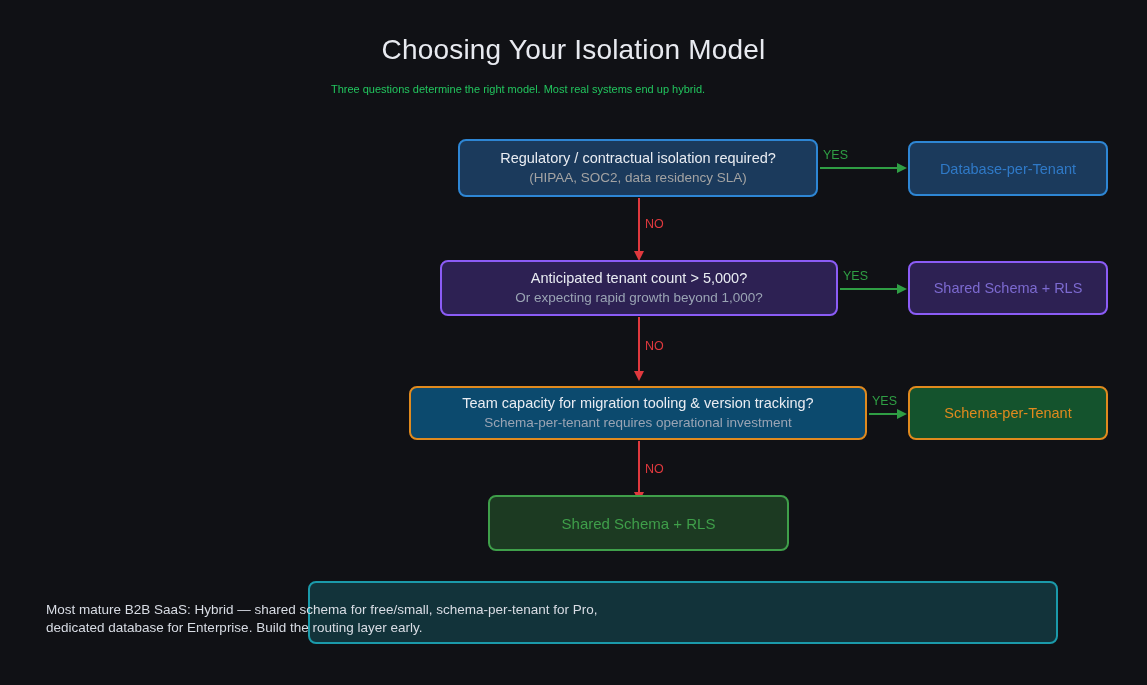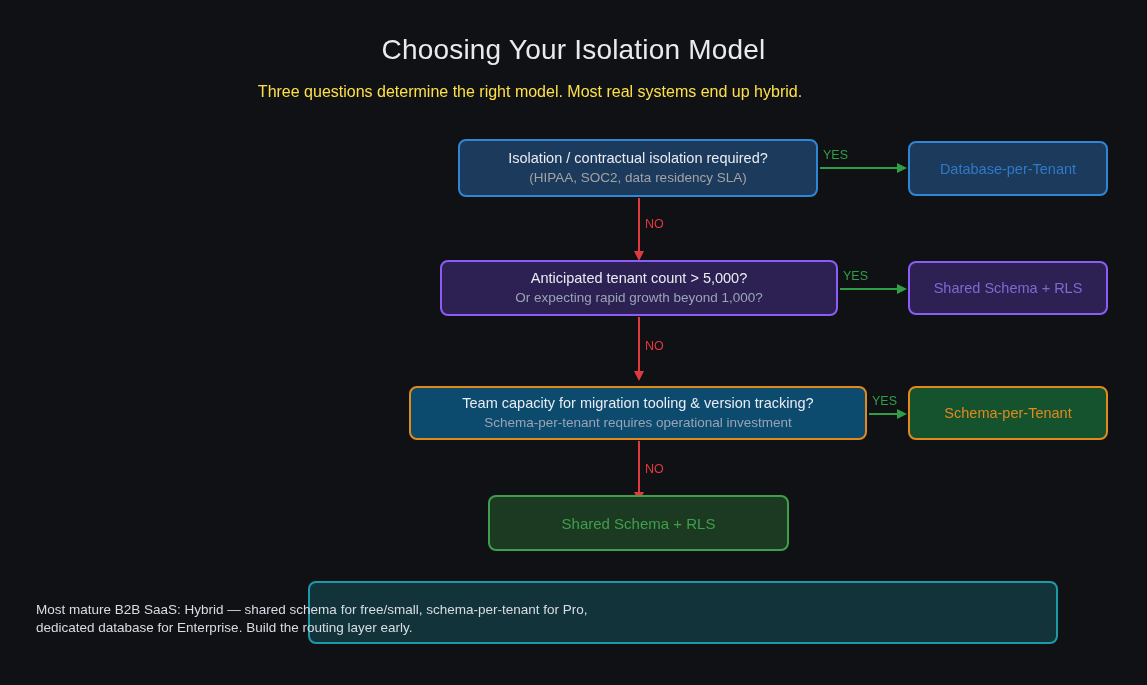--- a/index.html
+++ b/index.html
@@ -27,26 +27,26 @@
     top: 34px;
     width: 1147px;
     text-align: center;
     font-size: 28px;
     color: #e8eaf0;
     letter-spacing: 0.2px;
     white-space: nowrap;
   }
   .page-subtitle {
     position: absolute;
-    left: 12px;
+    left: 0;
     top: 83px;
     width: 1036px;
     text-align: center;
-    font-size: 16px;
-    color: #fde047;
+    font-size: 11px;
+    color: #22c55e;
     white-space: nowrap;
   }
 
   
   .node {
     position: absolute;
     border-radius: 8px;
     border-width: 2px;
     border-style: solid;
     display: flex;
@@ -134,21 +134,21 @@
     background: #12333a;
     border-color: #1b9aaa;
     border-radius: 8px;
     border-width: 2px;
     border-style: solid;
     position: absolute;
   }
   
   #note-text {
     position: absolute;
-    left: 36px;
+    left: 46px;
     top: 601px;
     width: 600px;
     font-size: 13.5px;
     line-height: 18px;
     color: #d8dce4;
     z-index: 5;
   }
 
   
   .arrow-v {
@@ -210,21 +210,21 @@
 </style>
 </head>
 <body>
 
 <div id="canvas">
 
   <div class="page-title">Choosing Your Isolation Model</div>
   <div class="page-subtitle">Three questions determine the right model. Most real systems end up hybrid.</div>
 
   <div class="node" id="decision-1">
-    <div class="line1">Isolation / contractual isolation required?</div>
+    <div class="line1">Regulatory / contractual isolation required?</div>
     <div class="line2">(HIPAA, SOC2, data residency SLA)</div>
   </div>
 
   <div class="arrow-h" id="arrow-yes-1"></div>
   <div class="label-yes" id="label-yes-1">YES</div>
 
   <div class="node" id="outcome-1">
     <div class="outcome-label">Database-per-Tenant</div>
   </div>
 

